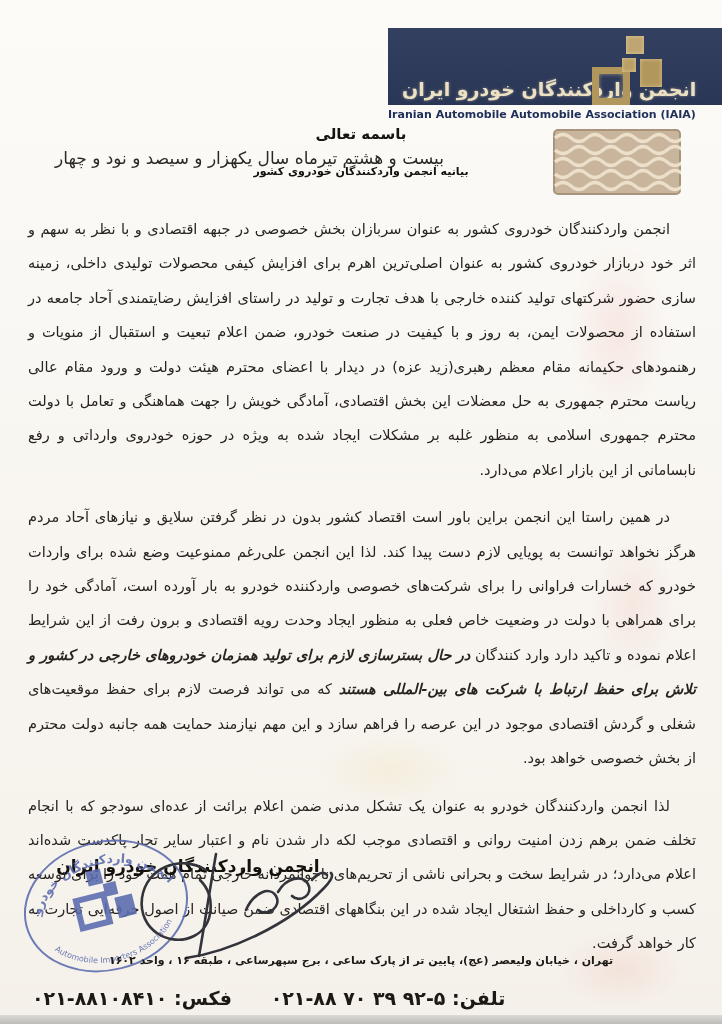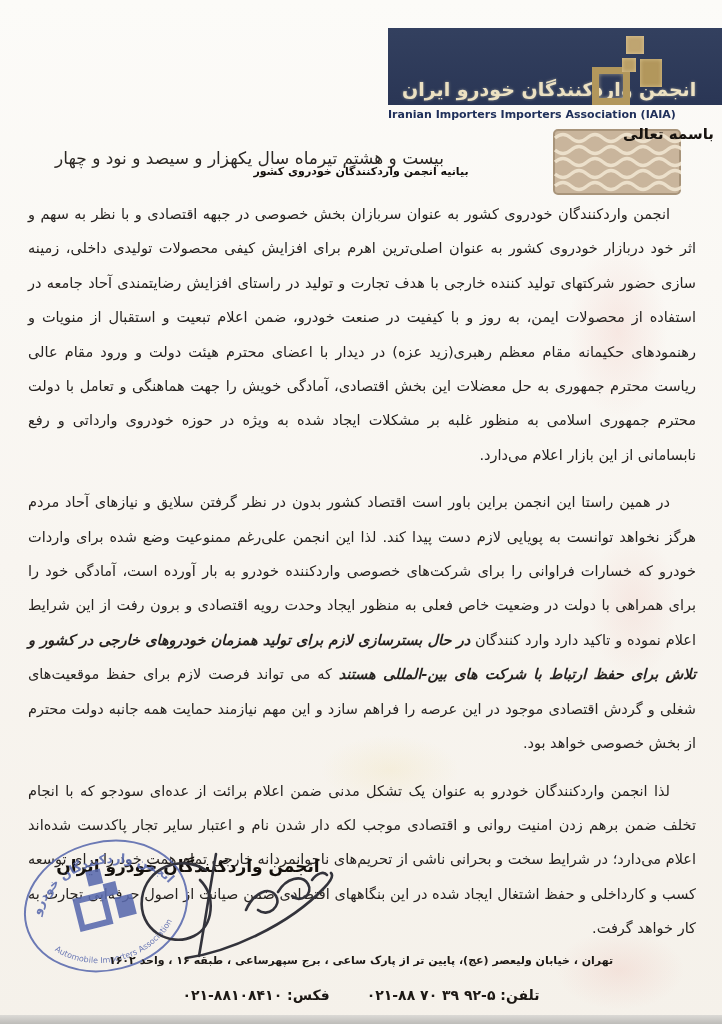--- a/index.html
+++ b/index.html
@@ -24,37 +24,37 @@
   .logo .sq.hollow{left:2px;top:34px;width:24px;height:24px;background:transparent;border:7px solid #b2975c;}
   .logo .sq.small{left:32px;top:25px;width:14px;height:14px;background:#ba9f66;}
   .logo .sq.mid{left:50px;top:26px;width:22px;height:28px;}
   .logo .sq.top{left:36px;top:3px;width:18px;height:18px;background:#bfa571;}
   .org-en{position:absolute;top:108px;left:388px;font-size:11px;font-weight:bold;color:#20305a;direction:ltr;white-space:nowrap;}
 
   
   .texture{position:absolute;left:553px;top:129px;width:128px;height:66px;}
 
   
-  .basmala{position:absolute;top:125px;left:0;right:8px;text-align:right;font-size:15px;font-weight:bold;color:#17130f;}
+  .basmala{position:absolute;top:125px;left:0;right:0;text-align:center;font-size:15px;font-weight:bold;color:#17130f;}
   .date-line{position:absolute;top:148px;left:55px;font-size:17px;color:#2c2824;white-space:nowrap;}
   .doc-title{position:absolute;top:165px;left:0;right:0;text-align:center;font-size:11px;font-weight:bold;color:#14100c;}
 
   
-  .doc-body{position:absolute;top:197px;left:28px;right:26px;}
+  .doc-body{position:absolute;top:212px;left:28px;right:26px;}
   .doc-body p{margin:0 0 13px 0;font-size:14.5px;line-height:34.4px;text-align:justify;text-indent:26px;color:#272320;}
   .bold-italic{font-weight:bold;font-style:italic;}
 
   
   .sig-org{position:absolute;top:856px;left:48px;width:280px;text-align:center;font-size:17px;font-weight:bold;color:#14100c;white-space:nowrap;}
   .stamp{position:absolute;left:20px;top:838px;width:172px;height:136px;transform:rotate(-14deg);opacity:.88;}
   .signature{position:absolute;left:128px;top:846px;width:215px;height:122px;}
 
   
   .footer-address{position:absolute;top:954px;left:16px;right:16px;text-align:center;font-size:11px;font-weight:bold;color:#1c1814;}
-  .footer-phones{position:absolute;top:987px;left:16px;right:16px;text-align:center;font-size:14px;font-weight:bold;color:#1c1814;}
+  .footer-phones{position:absolute;top:987px;left:16px;right:16px;text-align:left;font-size:19px;font-weight:bold;color:#1c1814;}
   .footer-phones .grp{display:inline-block;margin:0 16px;white-space:nowrap;}
   .num{direction:ltr;unicode-bidi:isolate;display:inline-block;}
 </style>
 </head>
 <body>
 
 <div class="page">
 
   <div class="smudge s1"></div>
   <div class="smudge s2"></div>
@@ -64,21 +64,21 @@
 
   <div class="banner">
     <div class="banner-title">انجمن واردکنندگان خودرو ایران</div>
     <div class="logo">
       <div class="sq hollow"></div>
       <div class="sq small"></div>
       <div class="sq mid"></div>
       <div class="sq top"></div>
     </div>
   </div>
-  <div class="org-en">Iranian Importers Importers Association (IAIA)</div>
+  <div class="org-en">Iranian Automobile Automobile Association (IAIA)</div>
 
   <svg class="texture" viewBox="0 0 128 66" aria-hidden="true">
     <rect x="1" y="1" width="126" height="64" rx="4" fill="#c9b59c" stroke="#a8947a" stroke-width="2"></rect>
     <g fill="none" stroke="#ece0cb" stroke-width="3.2">
       <path d="M2 9 q8 -7 16 0 q8 7 16 0 q8 -7 16 0 q8 7 16 0 q8 -7 16 0 q8 7 16 0 q8 -7 16 0 q8 7 16 0"></path>
       <path d="M2 21 q8 7 16 0 q8 -7 16 0 q8 7 16 0 q8 -7 16 0 q8 7 16 0 q8 -7 16 0 q8 7 16 0 q8 -7 16 0"></path>
       <path d="M2 33 q8 -7 16 0 q8 7 16 0 q8 -7 16 0 q8 7 16 0 q8 -7 16 0 q8 7 16 0 q8 -7 16 0 q8 7 16 0"></path>
       <path d="M2 45 q8 7 16 0 q8 -7 16 0 q8 7 16 0 q8 -7 16 0 q8 7 16 0 q8 -7 16 0 q8 7 16 0 q8 -7 16 0"></path>
       <path d="M2 57 q8 -7 16 0 q8 7 16 0 q8 -7 16 0 q8 7 16 0 q8 -7 16 0 q8 7 16 0 q8 -7 16 0 q8 7 16 0"></path>
     </g>

